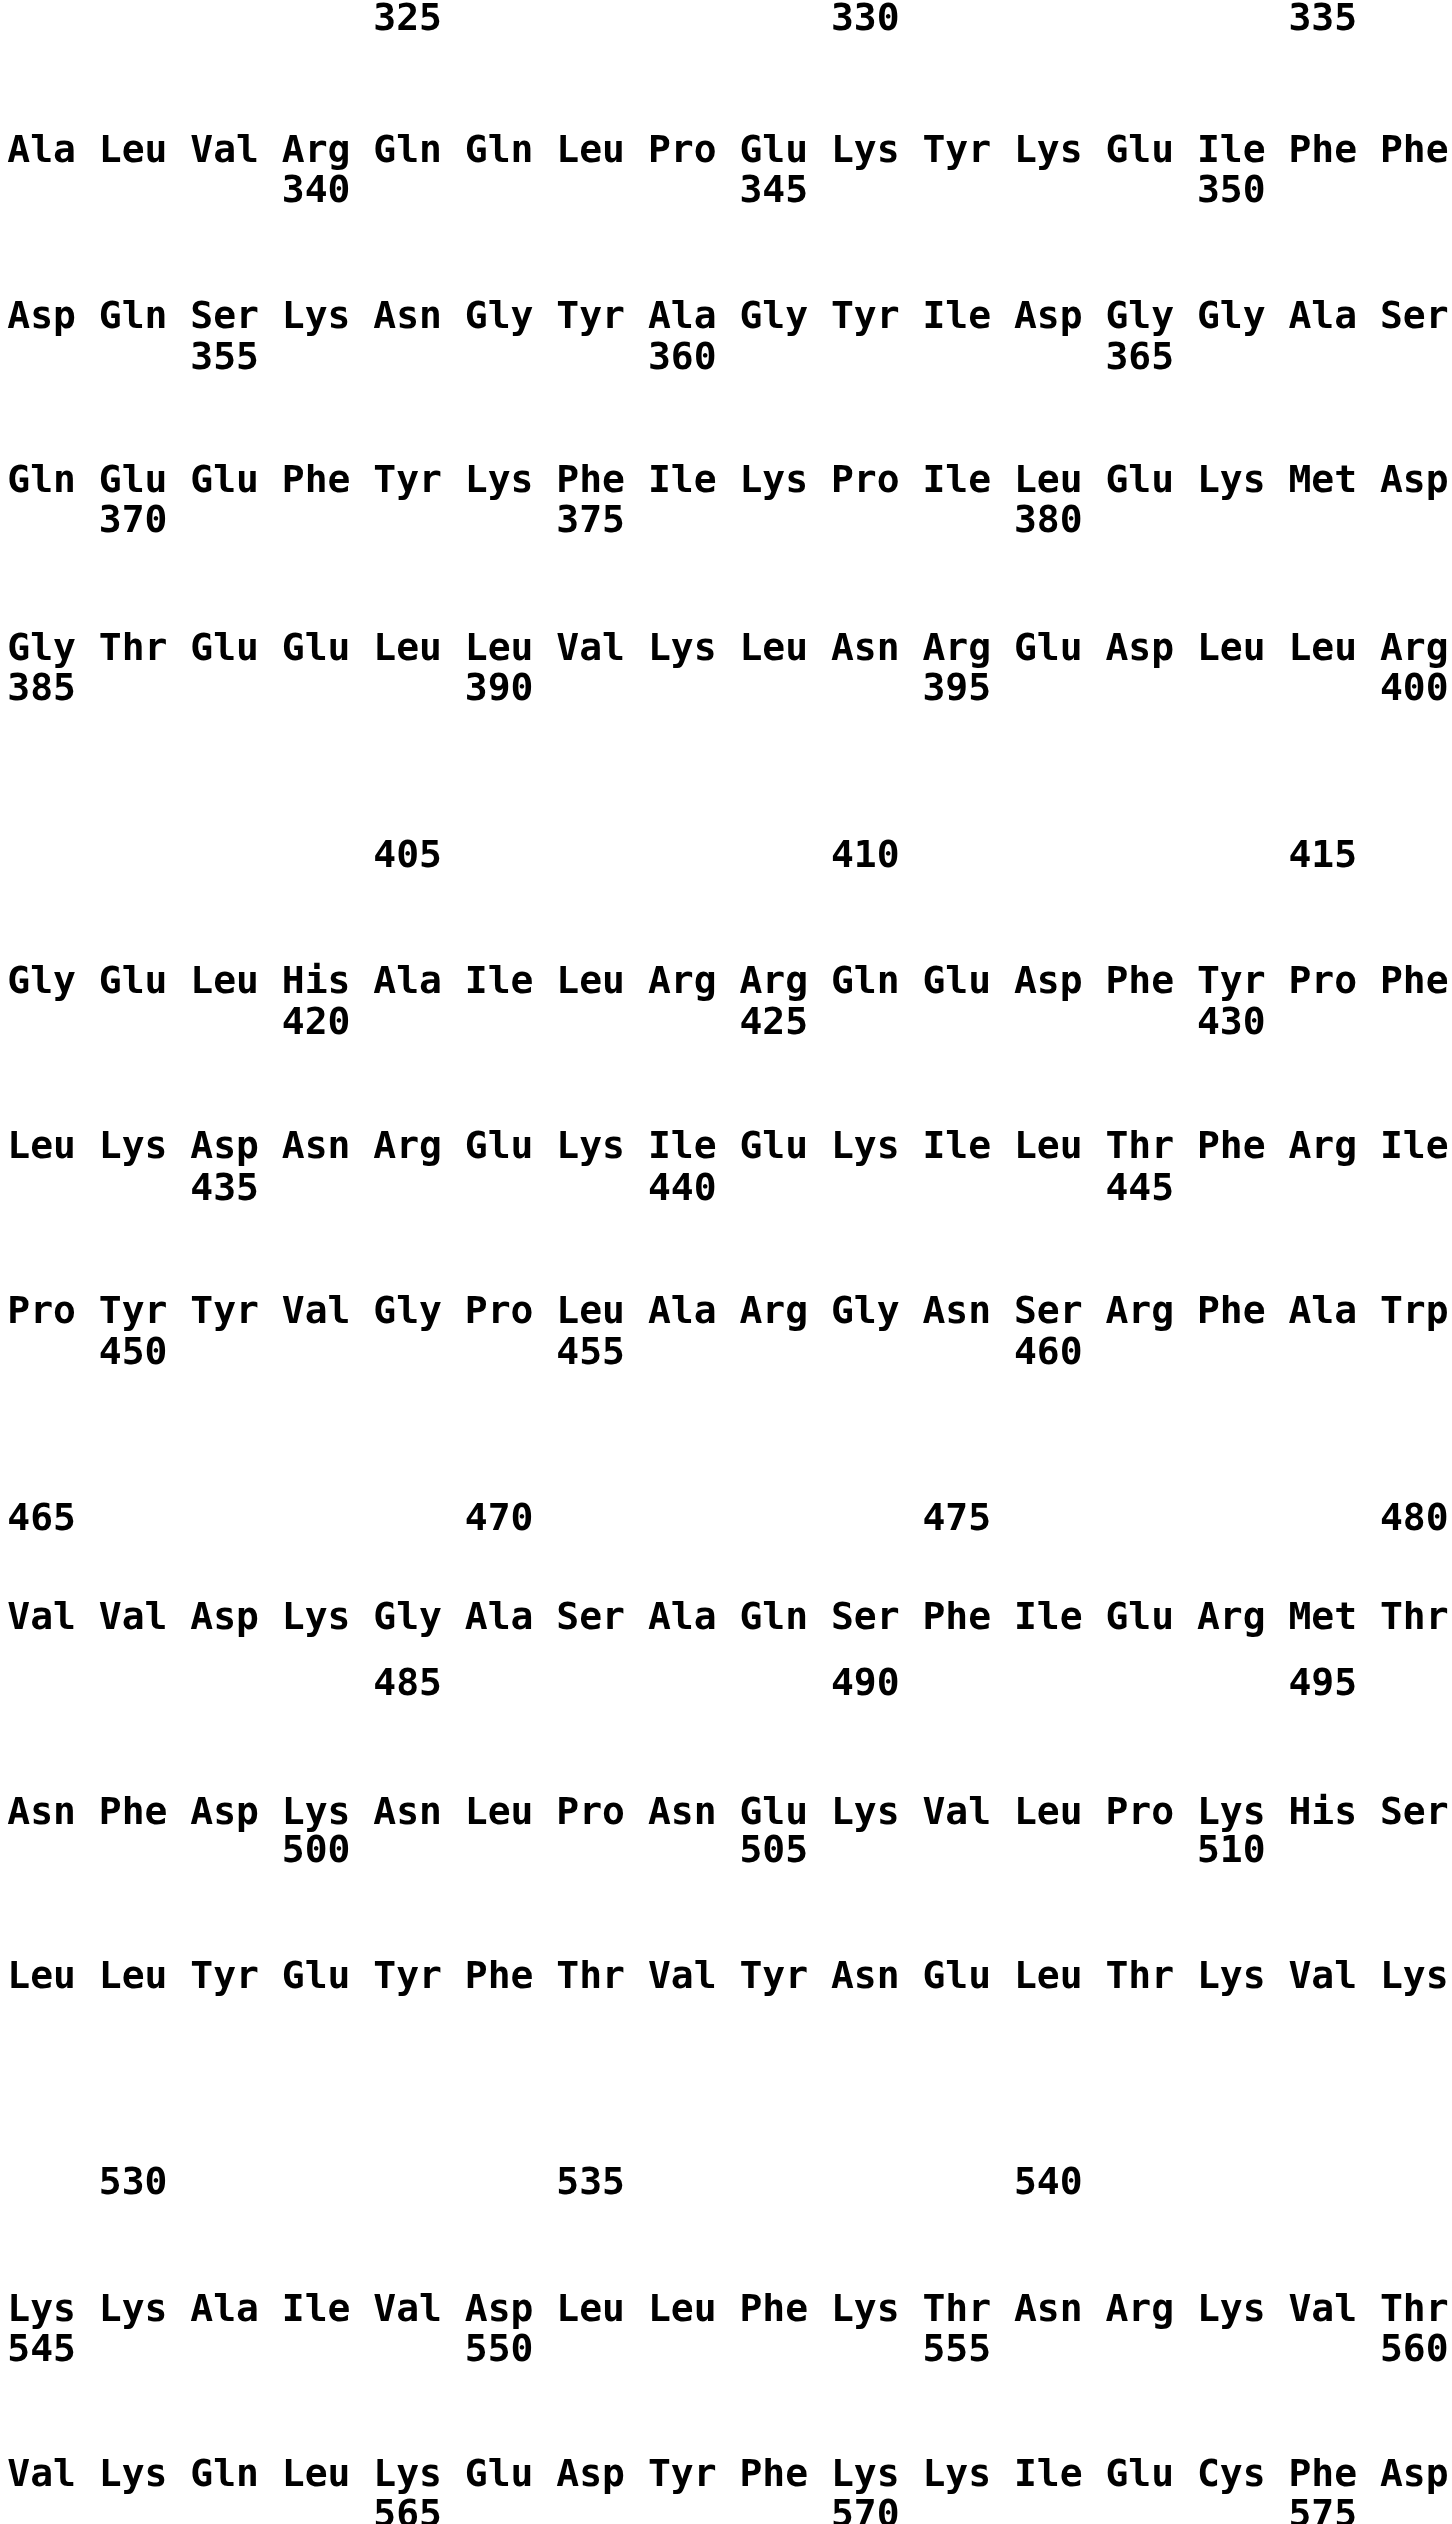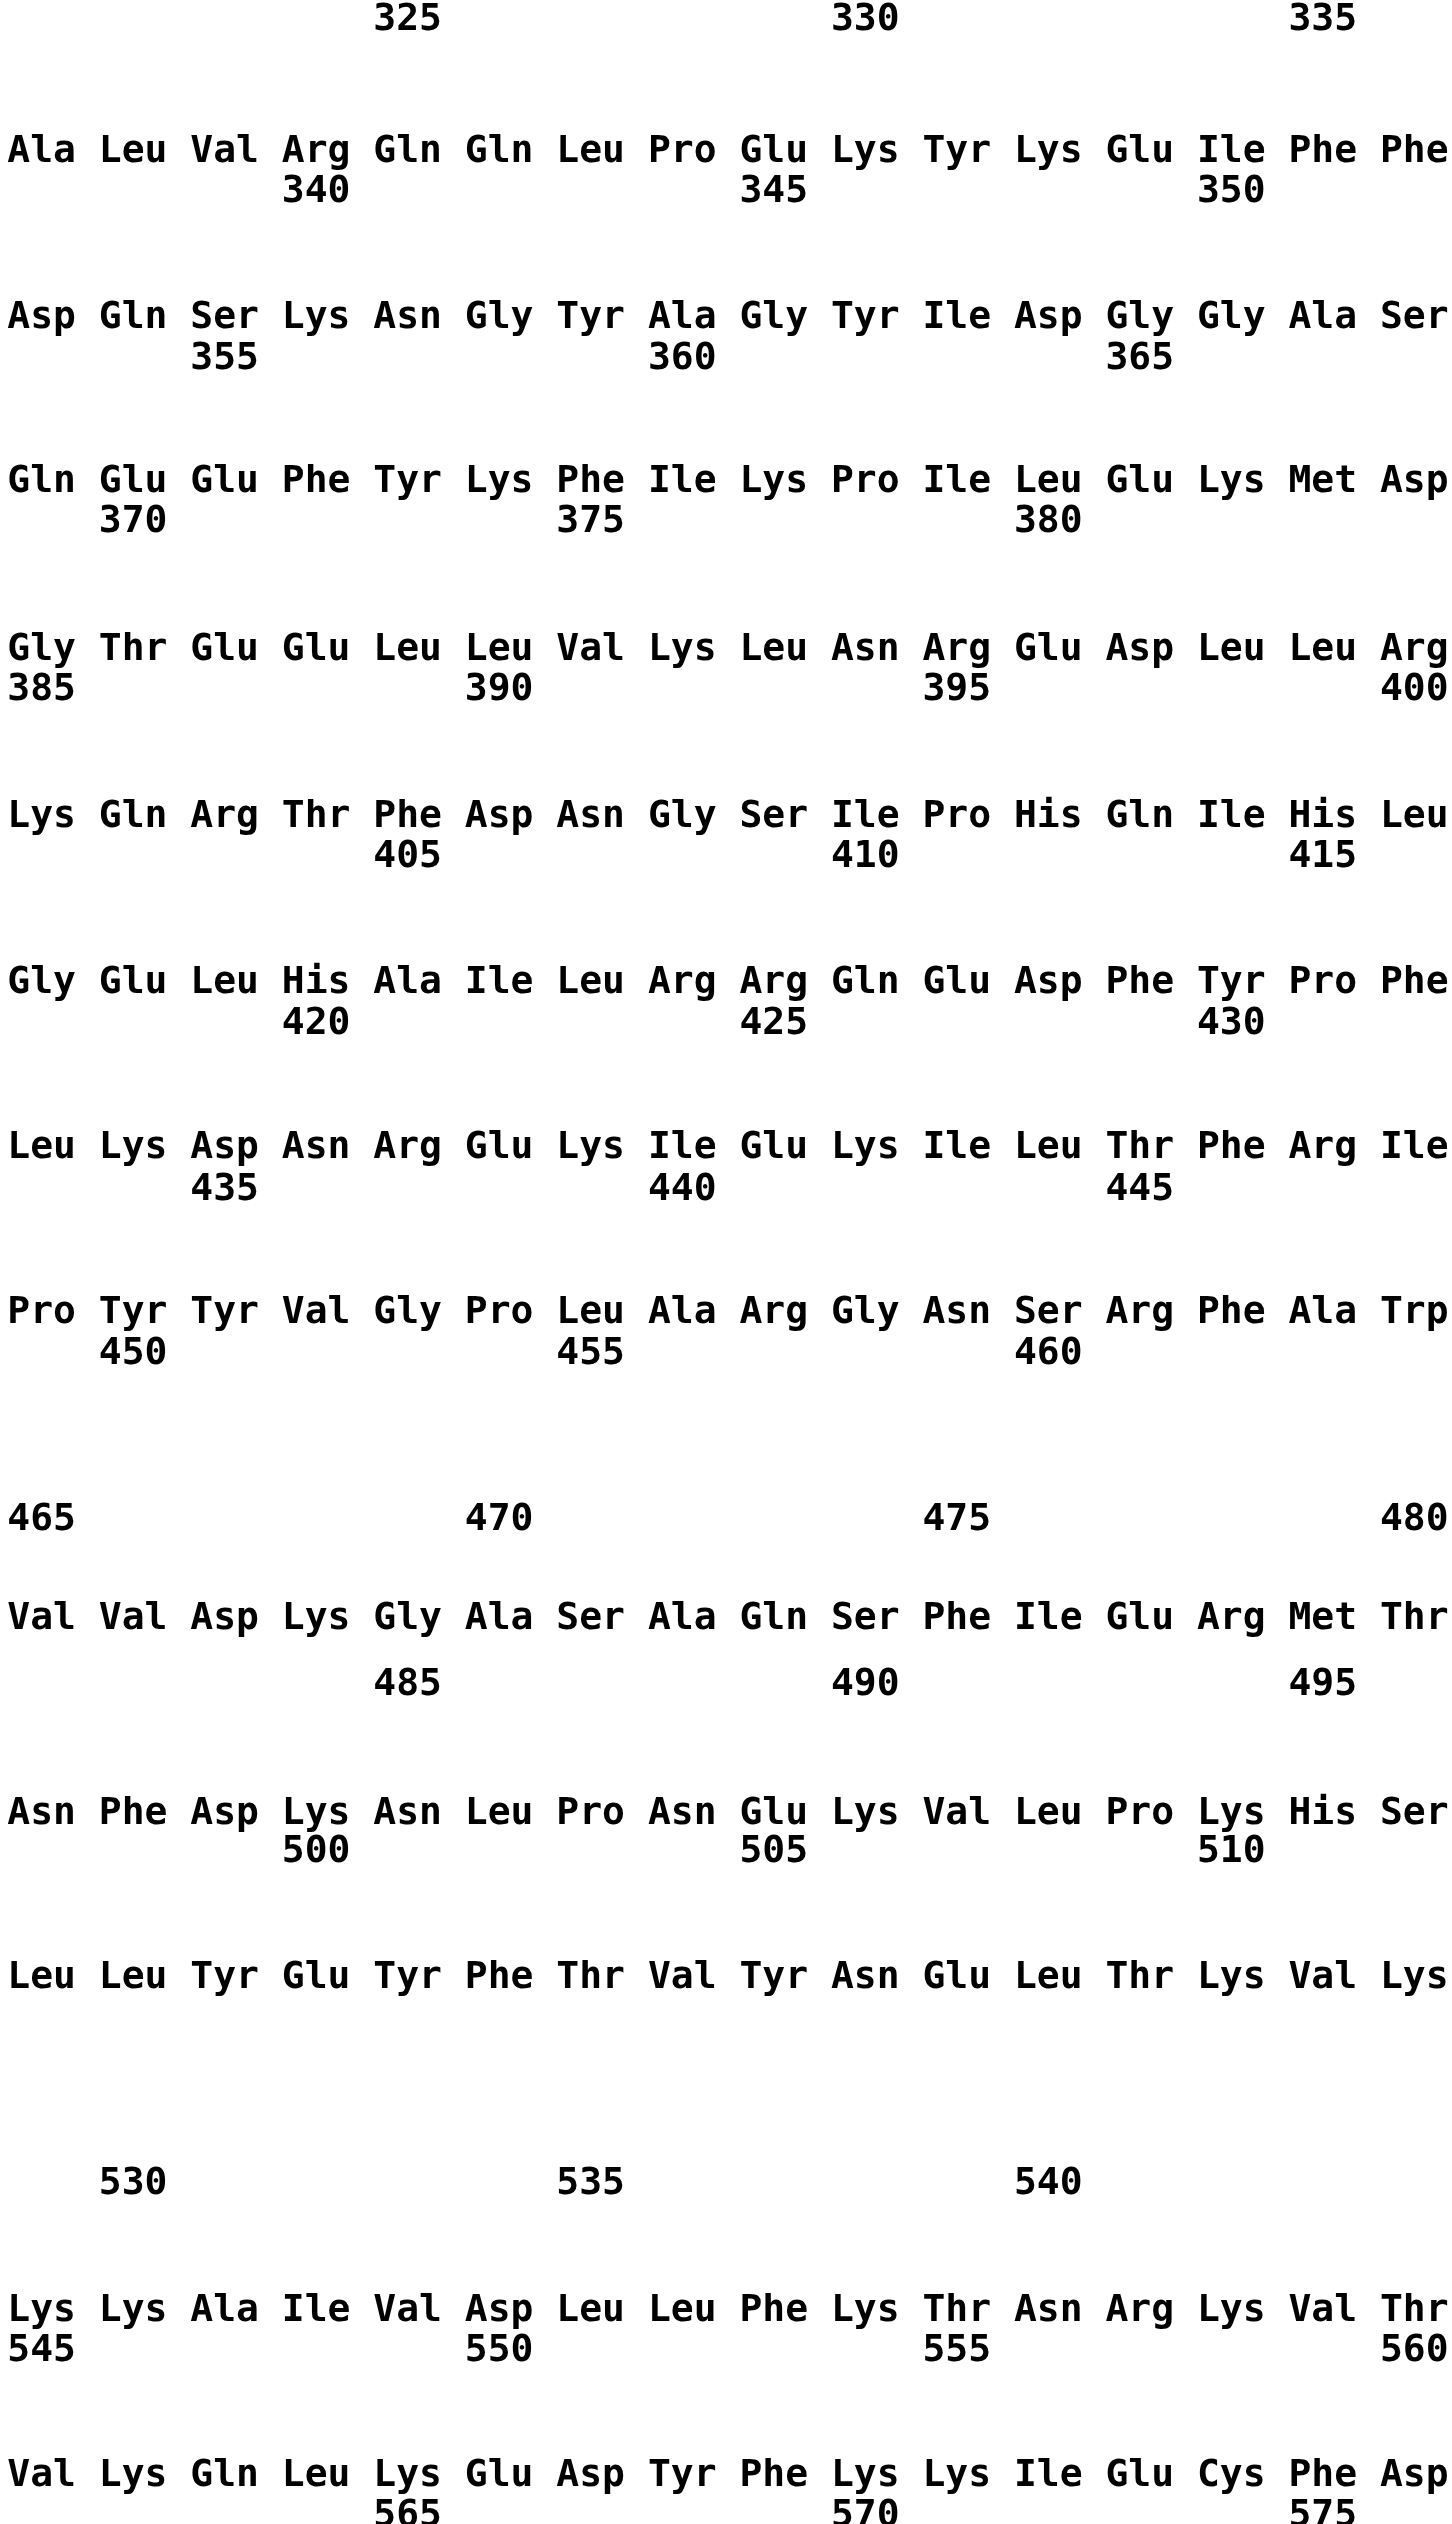--- a/index.html
+++ b/index.html
@@ -39,21 +39,20 @@
 
   <pre class="line" style="top:296px">Asp Gln Ser Lys Asn Gly Tyr Ala Gly Tyr Ile Asp Gly Gly Ala Ser</pre>
   <pre class="line" style="top:337px">        355                 360                 365</pre>
 
   <pre class="line" style="top:460px">Gln Glu Glu Phe Tyr Lys Phe Ile Lys Pro Ile Leu Glu Lys Met Asp</pre>
   <pre class="line" style="top:500px">    370                 375                 380</pre>
 
   <pre class="line" style="top:628px">Gly Thr Glu Glu Leu Leu Val Lys Leu Asn Arg Glu Asp Leu Leu Arg</pre>
   <pre class="line" style="top:668px">385                 390                 395                 400</pre>
 
-  <pre class="line" style="top:795px">Lys Gln Arg Thr Phe Asp Asn Gly Ser Ile Pro His Gln Ile His Leu</pre>
   <pre class="line" style="top:835px">                405                 410                 415</pre>
 
   <pre class="line" style="top:961px">Gly Glu Leu His Ala Ile Leu Arg Arg Gln Glu Asp Phe Tyr Pro Phe</pre>
   <pre class="line" style="top:1002px">            420                 425                 430</pre>
 
   <pre class="line" style="top:1126px">Leu Lys Asp Asn Arg Glu Lys Ile Glu Lys Ile Leu Thr Phe Arg Ile</pre>
   <pre class="line" style="top:1168px">        435                 440                 445</pre>
 
   <pre class="line" style="top:1291px">Pro Tyr Tyr Val Gly Pro Leu Ala Arg Gly Asn Ser Arg Phe Ala Trp</pre>
   <pre class="line" style="top:1332px">    450                 455                 460</pre>

